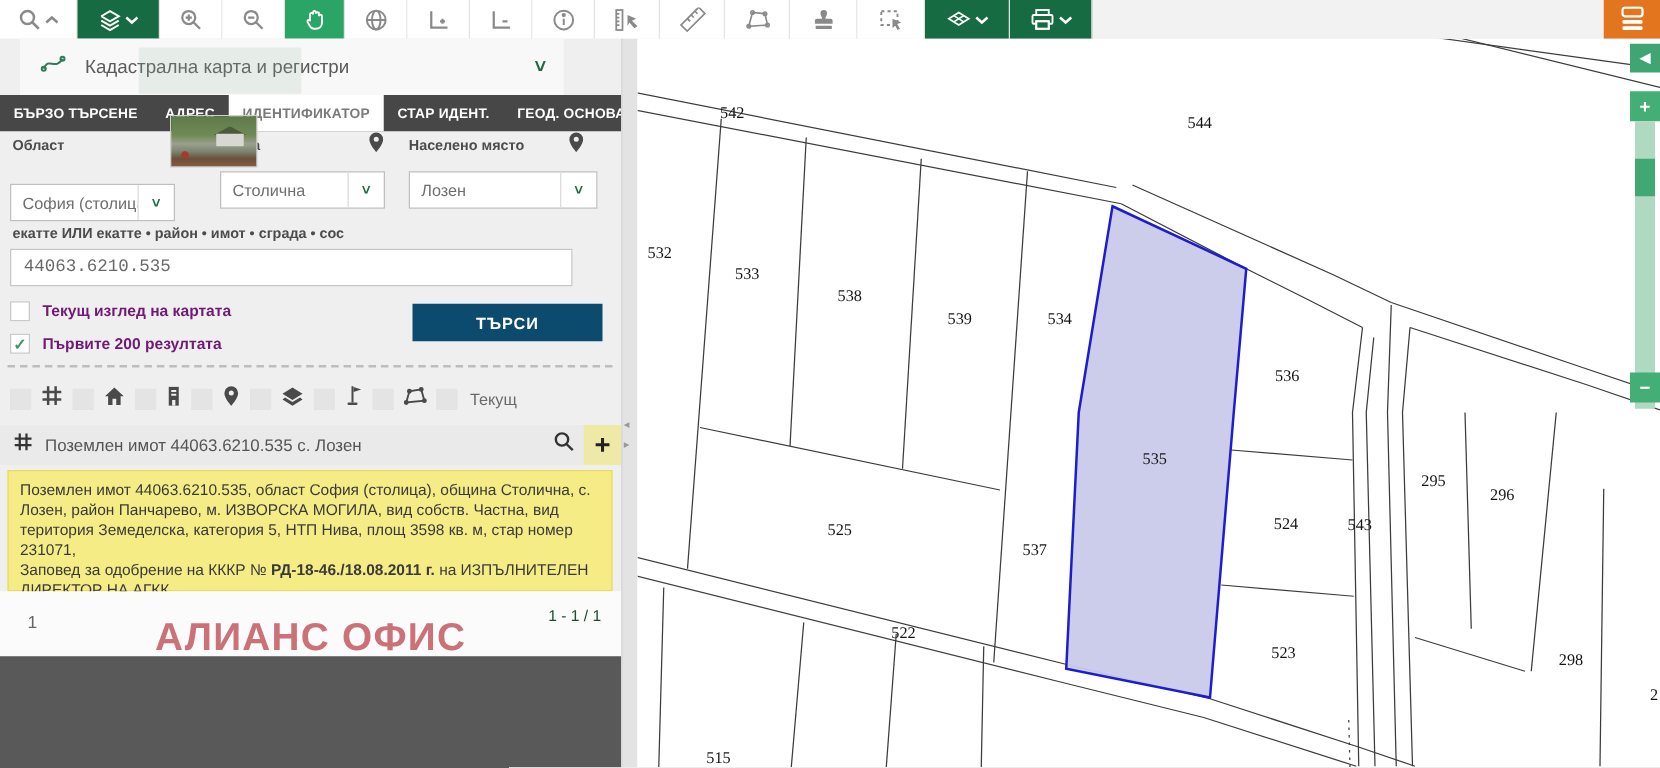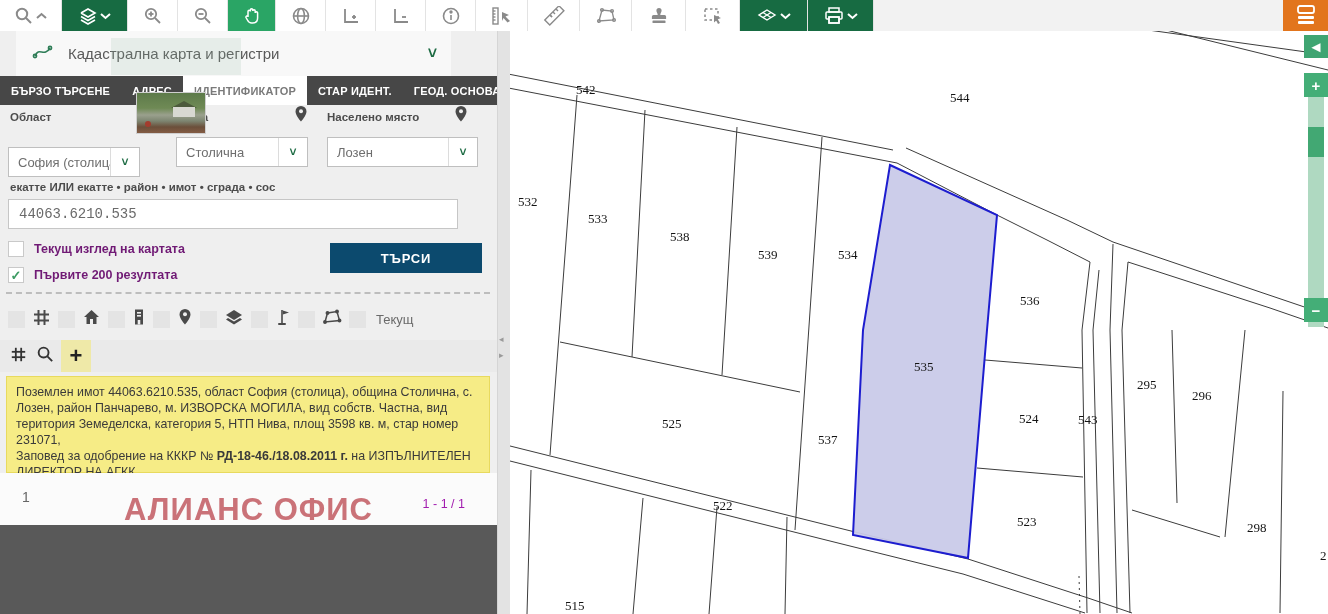--- a/index.html
+++ b/index.html
@@ -61,21 +61,21 @@
   .res-row .gi{margin:0 9px 0 10px;color:#333;}
   .res-title{flex:1;font-size:13.5px;color:#555;white-space:nowrap;overflow:hidden;}
   .res-mag{color:#333;margin-right:6px;cursor:pointer;}
   .res-plus{width:30px;height:32px;background:#efe9a8;color:#222;font-size:22px;font-weight:bold;
             display:flex;align-items:center;justify-content:center;cursor:pointer;}
   .ybox{position:absolute;left:6px;top:345px;width:484px;height:97px;background:#f6ec86;
         border:1px solid #e8da5e;box-sizing:border-box;padding:7px 9px;font-size:12.4px;
         color:#3a3a3a;line-height:16px;}
   .pagerow{position:absolute;left:0;top:442px;width:497px;height:52px;background:#fbfbfb;}
   .pg-num{position:absolute;left:22px;top:16px;font-size:14px;color:#666;}
-  .pg-range{position:absolute;right:32px;top:13px;font-size:12.5px;color:#a21caf;margin-top:11px;}
+  .pg-range{position:absolute;right:16px;top:13px;font-size:12.5px;color:#14532d;}
   .watermark{position:absolute;left:0;top:461px;width:497px;text-align:center;font-size:31px;
              font-weight:bold;color:rgba(198,102,108,.92);letter-spacing:1px;pointer-events:none;z-index:7;}
   .pfooter{position:absolute;left:0;top:494px;width:497px;height:89px;background:#595959;}
   
   .divider{position:absolute;left:497px;top:31px;width:13px;height:583px;background:#e3e3e3;
            border-left:1px solid #d5d5d5;box-sizing:border-box;cursor:col-resize;}
   .divider span{position:absolute;left:1px;font-size:9px;color:#9a9a9a;line-height:9px;}
   
   .map{position:absolute;left:510px;top:31px;width:818px;height:583px;background:#fff;overflow:hidden;}
   .map svg text{font-family:"Liberation Serif",serif;font-size:13px;fill:#141414;}
@@ -381,20 +381,21 @@
       <span class="f-all">Текущ</span>
     </div>
 
     <div class="res-row">
       <span class="gi"><svg width="17" height="17" viewBox="0 0 19 19" fill="none" stroke="currentColor" stroke-width="2">
             <line x1="6.5" y1="2" x2="6.5" y2="17"></line>
             <line x1="12.5" y1="2" x2="12.5" y2="17"></line>
             <line x1="2" y1="6.5" x2="17" y2="6.5"></line>
             <line x1="2" y1="12.5" x2="17" y2="12.5"></line>
           </svg></span>
+      <span class="res-title">Поземлен имот 44063.6210.535 с. Лозен</span>
       <span class="res-mag"><svg width="19" height="19" viewBox="0 0 20 20" fill="none" stroke="currentColor" stroke-width="2">
             <circle cx="8" cy="8" r="5.2"></circle>
             <line x1="12" y1="12" x2="17" y2="17"></line>
           </svg></span>
       <span class="res-plus">+</span>
     </div>
 
     <div class="ybox">
       <div>Поземлен имот 44063.6210.535, област София (столица), община Столична, с. Лозен, район Панчарево, м. ИЗВОРСКА МОГИЛА, вид собств. Частна, вид територия Земеделска, категория 5, НТП Нива, площ 3598 кв. м, стар номер 231071,</div>
       <div><span>Заповед за одобрение на КККР № </span><b>РД-18-46./18.08.2011 г.</b><span> на ИЗПЪЛНИТЕЛЕН ДИРЕКТОР НА АГКК</span></div>

